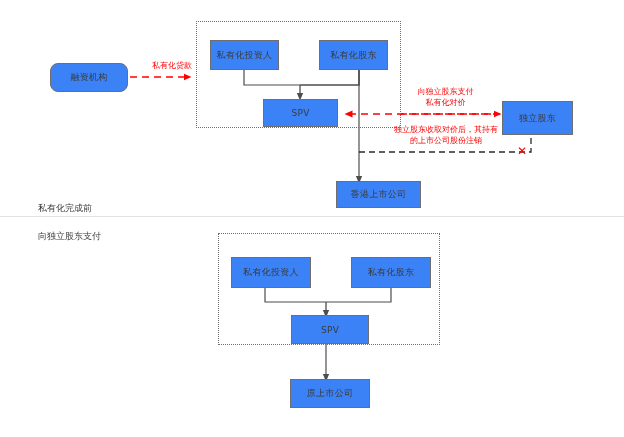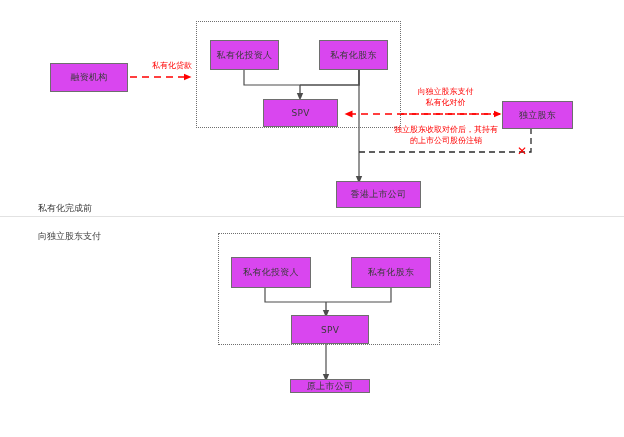--- a/index.html
+++ b/index.html
@@ -21,21 +21,21 @@
     position: absolute;
     left: 0;
     top: 0;
     width: 624px;
     height: 437px;
   }
   .node-box {
     position: absolute;
     box-sizing: border-box;
     border: 1px solid #808080;
-    background: #d946ef;
+    background: #3b82f6;
     display: flex;
     align-items: center;
     justify-content: center;
     color: #3b3b3b;
     font-size: 9px;
     letter-spacing: 0.3px;
     white-space: nowrap;
   }
   .node-box.dark {
     border-color: #6e6e6e;
@@ -101,41 +101,41 @@
 
     <path d="M265,288 L265,302 L326,302" stroke="#4d4d4d" stroke-width="1.2" fill="none"></path>
     <path d="M391,288 L391,302 L326,302" stroke="#4d4d4d" stroke-width="1.2" fill="none"></path>
     <path d="M326,302 L326,314" stroke="#4d4d4d" stroke-width="1.3" fill="none" marker-end="url(#arrowBlack)"></path>
     <path d="M326,343 L326,378" stroke="#4d4d4d" stroke-width="1.2" fill="none" marker-end="url(#arrowBlack)"></path>
   </svg>
 
   <div class="dotted-group" style="left:196px; top:21px; width:205px; height:107px;"></div>
   <div class="dotted-group" style="left:218px; top:233px; width:222px; height:112px;"></div>
 
-  <div class="node-box dark" style="left:50px; top:63px; width:78px; height:29px;">
+  <div class="node-box dark" style="left:50px; top:63px; width:78px; height:29px;border-radius:8px;">
     <span>融资机构</span>
   </div>
 
   <div class="node-box dark" style="left:210px; top:40px; width:69px; height:30px;">
     <span>私有化投资人</span>
   </div>
 
   <div class="node-box dark" style="left:319px; top:40px; width:69px; height:30px;">
     <span>私有化股东</span>
   </div>
 
   <div class="node-box dark" style="left:263px; top:99px; width:75px; height:28px;">
     <span>SPV</span>
   </div>
 
   <div class="node-box dark" style="left:316px; top:181px; width:85px; height:27px;margin-left:20px;">
     <span>香港上市公司</span>
   </div>
 
-  <div class="node-box dark" style="left:502px; top:101px; width:71px; height:28px;">
+  <div class="node-box dark" style="left:502px; top:101px; width:71px; height:34px;">
     <span>独立股东</span>
   </div>
 
   <div class="red-label" style="left:134px; top:60px; width:76px;font-family:Liberation Mono, monospace;">
     <span>私有化贷款</span>
   </div>
 
   <div class="red-label" style="left:378px; top:86px; width:135px;">
     <div>向独立股东支付</div>
     <div>私有化对价</div>
@@ -165,17 +165,17 @@
   </div>
 
   <div class="node-box dark" style="left:351px; top:257px; width:80px; height:31px;">
     <span>私有化股东</span>
   </div>
 
   <div class="node-box dark" style="left:291px; top:315px; width:78px; height:29px;">
     <span>SPV</span>
   </div>
 
-  <div class="node-box dark" style="left:290px; top:379px; width:80px; height:14px;">
+  <div class="node-box dark" style="left:290px; top:379px; width:80px; height:29px;">
     <span>原上市公司</span>
   </div>
 
 </div>
 
 </body></html>

